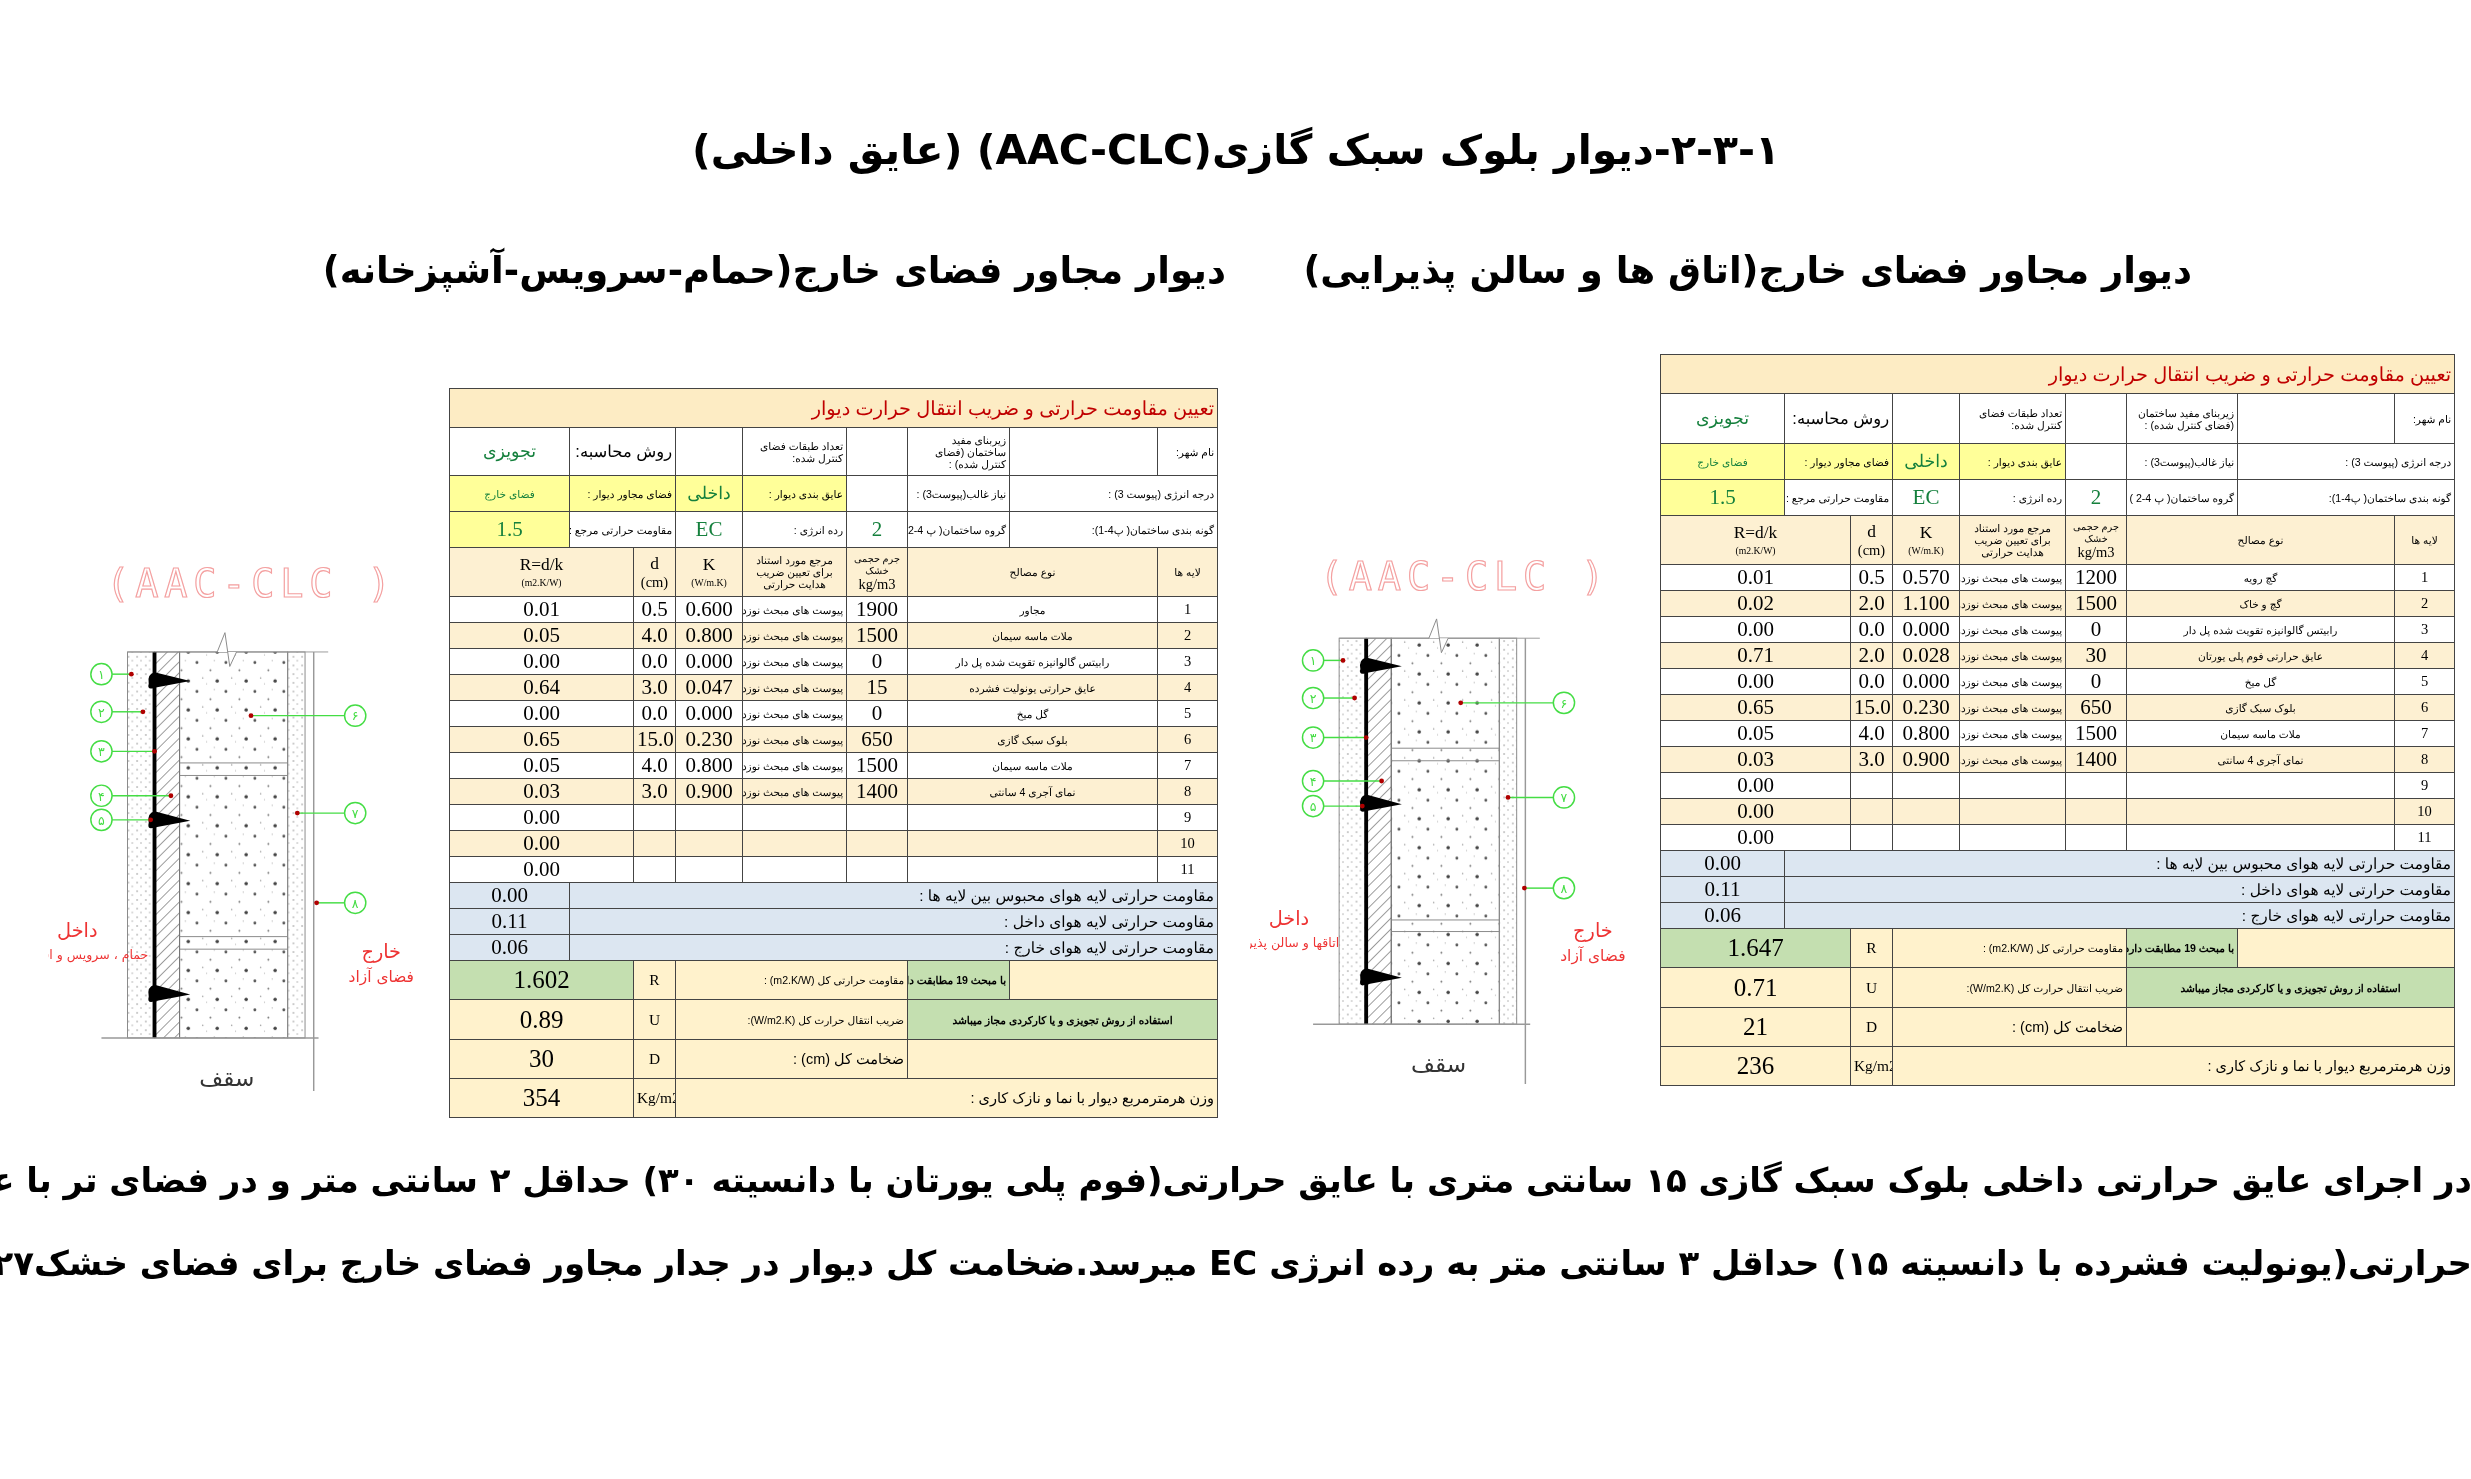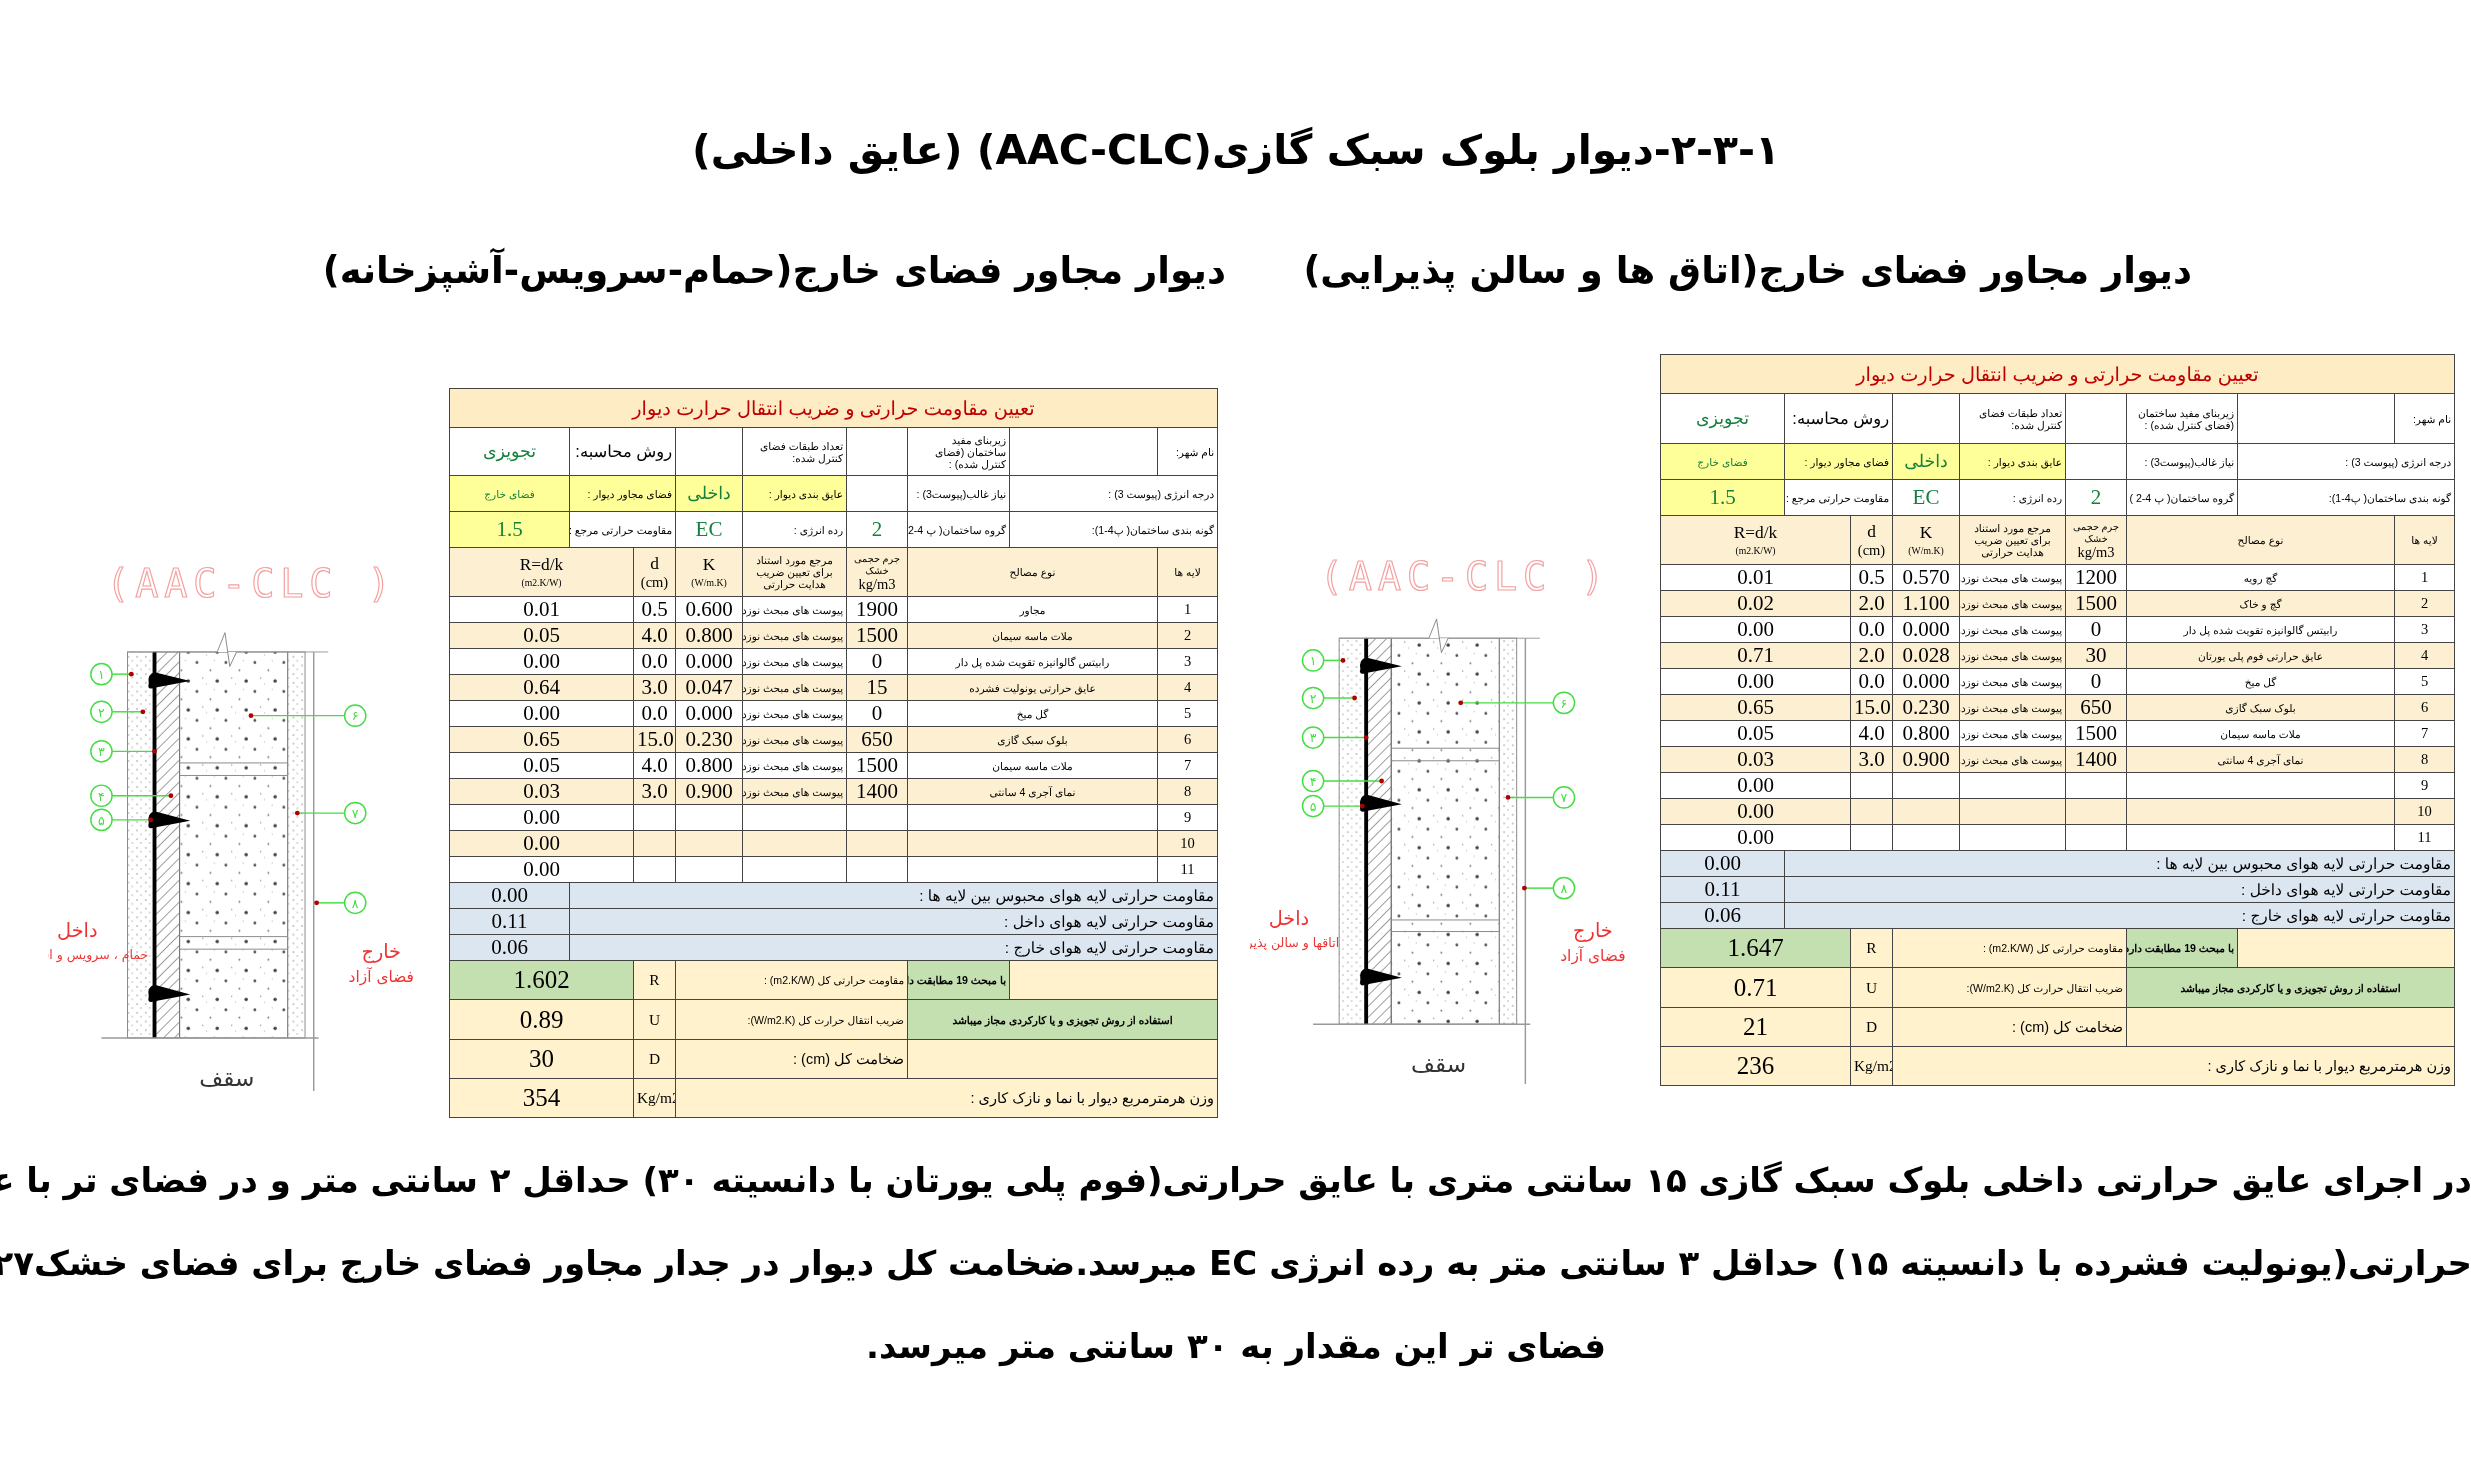--- a/index.html
+++ b/index.html
@@ -12,21 +12,21 @@
 
   
   .drawing { position: absolute; width: 406px; height: 550px; }
   .drawing svg { width: 100%; height: 100%; }
 
   
   table.calc { position: absolute; border-collapse: collapse; direction: rtl; table-layout: fixed;
                font-family: "Liberation Sans", sans-serif; }
   table.calc td { border: 1.4px solid #444; padding: 0 2.9px; overflow: hidden; white-space: nowrap;
                   font-size: 12.6px; vertical-align: middle; }
-  .tc-head { background: #fdecc4; color: #c00000; text-align: center; font-size: 19.3px !important; }
+  .tc-head { background: #fdecc4; color: #c00000; text-align: right; font-size: 19.3px !important; }
   .yellow { background: #ffff99; }
   .beige { background: #fdf0d2; }
   .lblue { background: #dce6f1; }
   .green { background: #c4dfb0; }
   .cream { background: #fff2cc; }
   .red { color: #15803d; }
   .serif { font-family: "Liberation Serif", serif; }
   .num { font-family: "Liberation Serif", serif; font-size: 21px !important; text-align: center; direction: ltr; }
   .ctr { text-align: center; }
   .bold { font-weight: bold; }
@@ -605,15 +605,14 @@
     <td colspan="6" style="font-size:14.5px">وزن هرمترمربع دیوار با نما و نازک کاری :</td>
     <td class="num" style="font-size:15.4px !important">Kg/m2</td>
     <td colspan="2" class="num big">236</td>
   </tr>
 </tbody>
   </table>
 
 <div class="para">
   <div>در اجرای عایق حرارتی داخلی بلوک سبک گازی ۱۵ سانتی متری  با عایق حرارتی(فوم پلی یورتان با دانسیته ۳۰) حداقل ۲ سانتی متر و در فضای تر با عایق</div>
   <div>حرارتی(یونولیت فشرده با دانسیته ۱۵) حداقل ۳ سانتی متر به رده انرژی EC میرسد.ضخامت کل دیوار در جدار مجاور فضای خارج برای فضای خشک۲۷سانتی متر و در</div>
-  <div>فضای تر این مقدار به ۳۰ سانتی متر میرسد.</div>
 </div>
 
 
 </body></html>

